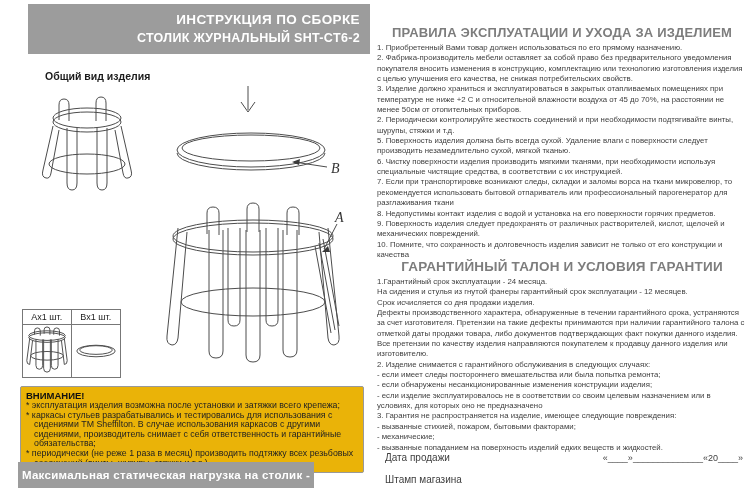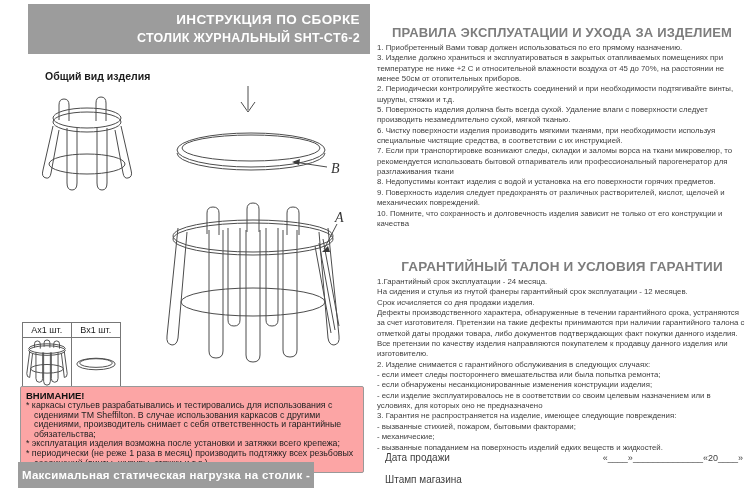--- a/index.html
+++ b/index.html
@@ -9,27 +9,27 @@
   
   .header-box{left:28px;top:4px;width:342px;height:50px;background:#9c9c9c;color:#fff;text-align:right;box-sizing:border-box;padding:8px 10px 4px 0;}
   .header-box .l1{font-size:13.5px;font-weight:bold;letter-spacing:.4px;}
   .header-box .l2{font-size:12.5px;font-weight:bold;letter-spacing:.3px;margin-top:4px;}
   .general-view{left:45px;top:70px;font-size:10.5px;font-weight:bold;color:#1b1b1b;}
   .diagram{left:20px;top:78px;}
   .diagram path,.diagram ellipse,.diagram line,.diagram polyline{fill:none;stroke:#4c4c4c;stroke-width:1;}
   .diagram .filled{fill:#3a3a3a;stroke:none;}
   .diagram text{font-family:"Liberation Serif","DejaVu Serif",serif;font-style:italic;font-size:14px;fill:#333;stroke:none;}
 
-  .parts-table{left:22px;top:322px;width:97px;border:1px solid #777;display:grid;grid-template-columns:1fr 1fr;background:#fff;}
+  .parts-table{left:22px;top:309px;width:97px;border:1px solid #777;display:grid;grid-template-columns:1fr 1fr;background:#fff;}
   .parts-table .hcell{border-bottom:1px solid #777;font-size:9px;color:#1b1b1b;text-align:center;padding:2px 0;}
   .parts-table .hcell.first,.parts-table .dcell.first{border-right:1px solid #777;}
   .parts-table .dcell{height:52px;display:flex;align-items:center;justify-content:center;}
   .parts-table svg ellipse,.parts-table svg path{fill:none;stroke:#4c4c4c;stroke-width:1;}
 
-  .attention{left:20px;top:386px;width:344px;border:1px solid #999;border-radius:2px;box-sizing:border-box;padding:3px 5px 4px 5px;background:#fca5a5;}
+  .attention{left:20px;top:386px;width:344px;border:1px solid #999;border-radius:2px;box-sizing:border-box;padding:3px 5px 4px 5px;background:#eab308;}
   .attention .atitle{font-size:9.5px;font-weight:bold;color:#111;}
   .attention p{margin:0;font-size:8.8px;line-height:9.6px;color:#222;padding-left:8px;text-indent:-8px;}
 
   .load-bar{left:18px;top:462px;width:296px;height:26px;background:#9c9c9c;color:#fff;font-size:11.5px;font-weight:bold;text-align:center;line-height:26px;letter-spacing:.3px;}
 
   
   .rules-title{left:377px;top:25px;width:370px;text-align:center;font-size:13px;font-weight:bold;color:#7d7d7d;letter-spacing:.2px;}
   .rules{left:377px;top:43px;width:371px;}
   .rules p,.warranty p{margin:0;font-size:7.8px;line-height:10.35px;color:#3e3e3e;}
   .warranty-title{left:377px;top:259px;width:370px;text-align:center;font-size:13.5px;font-weight:bold;color:#7d7d7d;letter-spacing:.2px;}
@@ -121,31 +121,32 @@
   <div class="dcell">
     <svg width="46" height="50" viewBox="0 0 46 52">
       <ellipse cx="23" cy="26" rx="20" ry="6"></ellipse>
       <ellipse cx="23" cy="25" rx="17" ry="4.5"></ellipse>
     </svg>
   </div>
 </div>
 
 <div class="abs attention">
   <div class="atitle">ВНИМАНИЕ!</div>
+  <p>* эксплуатация изделия возможна после установки и затяжки всего крепежа;</p>
   <p>* каркасы стульев разрабатывались и тестировались для использования с сидениями ТМ Sheffilton. В случае использования каркасов с другими сидениями, производитель снимает с себя ответственность и гарантийные обязательства;</p>
-  <p>* эксплуатация изделия возможна после установки и затяжки всего крепежа;</p>
   <p>* периодически (не реже 1 раза в месяц) производить подтяжку всех резьбовых соединений (винты, шурупы, стяжки и т.д.).</p>
 </div>
 
 <div class="abs load-bar">Максимальная статическая нагрузка на столик - 7 кг</div>
 
 <div class="abs rules-title">ПРАВИЛА ЭКСПЛУАТАЦИИ И УХОДА ЗА ИЗДЕЛИЕМ</div>
 
 <div class="abs rules">
   <p>1. Приобретенный Вами товар должен использоваться по его прямому назначению.</p>
+  <p>2. Фабрика-производитель мебели оставляет за собой право без предварительного уведомления покупателя вносить изменения в конструкцию, комплектацию или технологию изготовления изделия с целью улучшения его качества, не снижая потребительских свойств.</p>
   <p>3. Изделие должно храниться и эксплуатироваться в закрытых отапливаемых помещениях при температуре не ниже +2 С и относительной влажности воздуха от 45 до 70%, на расстоянии не менее 50см от отопительных приборов.</p>
   <p>2. Периодически контролируйте жесткость соединений и при необходимости подтягивайте винты, шурупы, стяжки и т.д.</p>
   <p>5. Поверхность изделия должна быть всегда сухой. Удаление влаги с поверхности следует производить незамедлительно сухой, мягкой тканью.</p>
   <p>6. Чистку поверхности изделия производить мягкими тканями, при необходимости используя специальные чистящие средства, в соответствии с их инструкцией.</p>
   <p>7. Если при транспортировке возникают следы, складки и заломы ворса на ткани микровелюр, то рекомендуется использовать бытовой отпариватель или профессиональный парогенератор для разглаживания ткани</p>
   <p>8. Недопустимы контакт изделия с водой и установка на его поверхности горячих предметов.</p>
   <p>9. Поверхность изделия следует предохранять от различных растворителей, кислот, щелочей и механических повреждений.</p>
   <p>10. Помните, что сохранность и долговечность изделия зависит не только от его конструкции и качества</p>
 </div>
 

